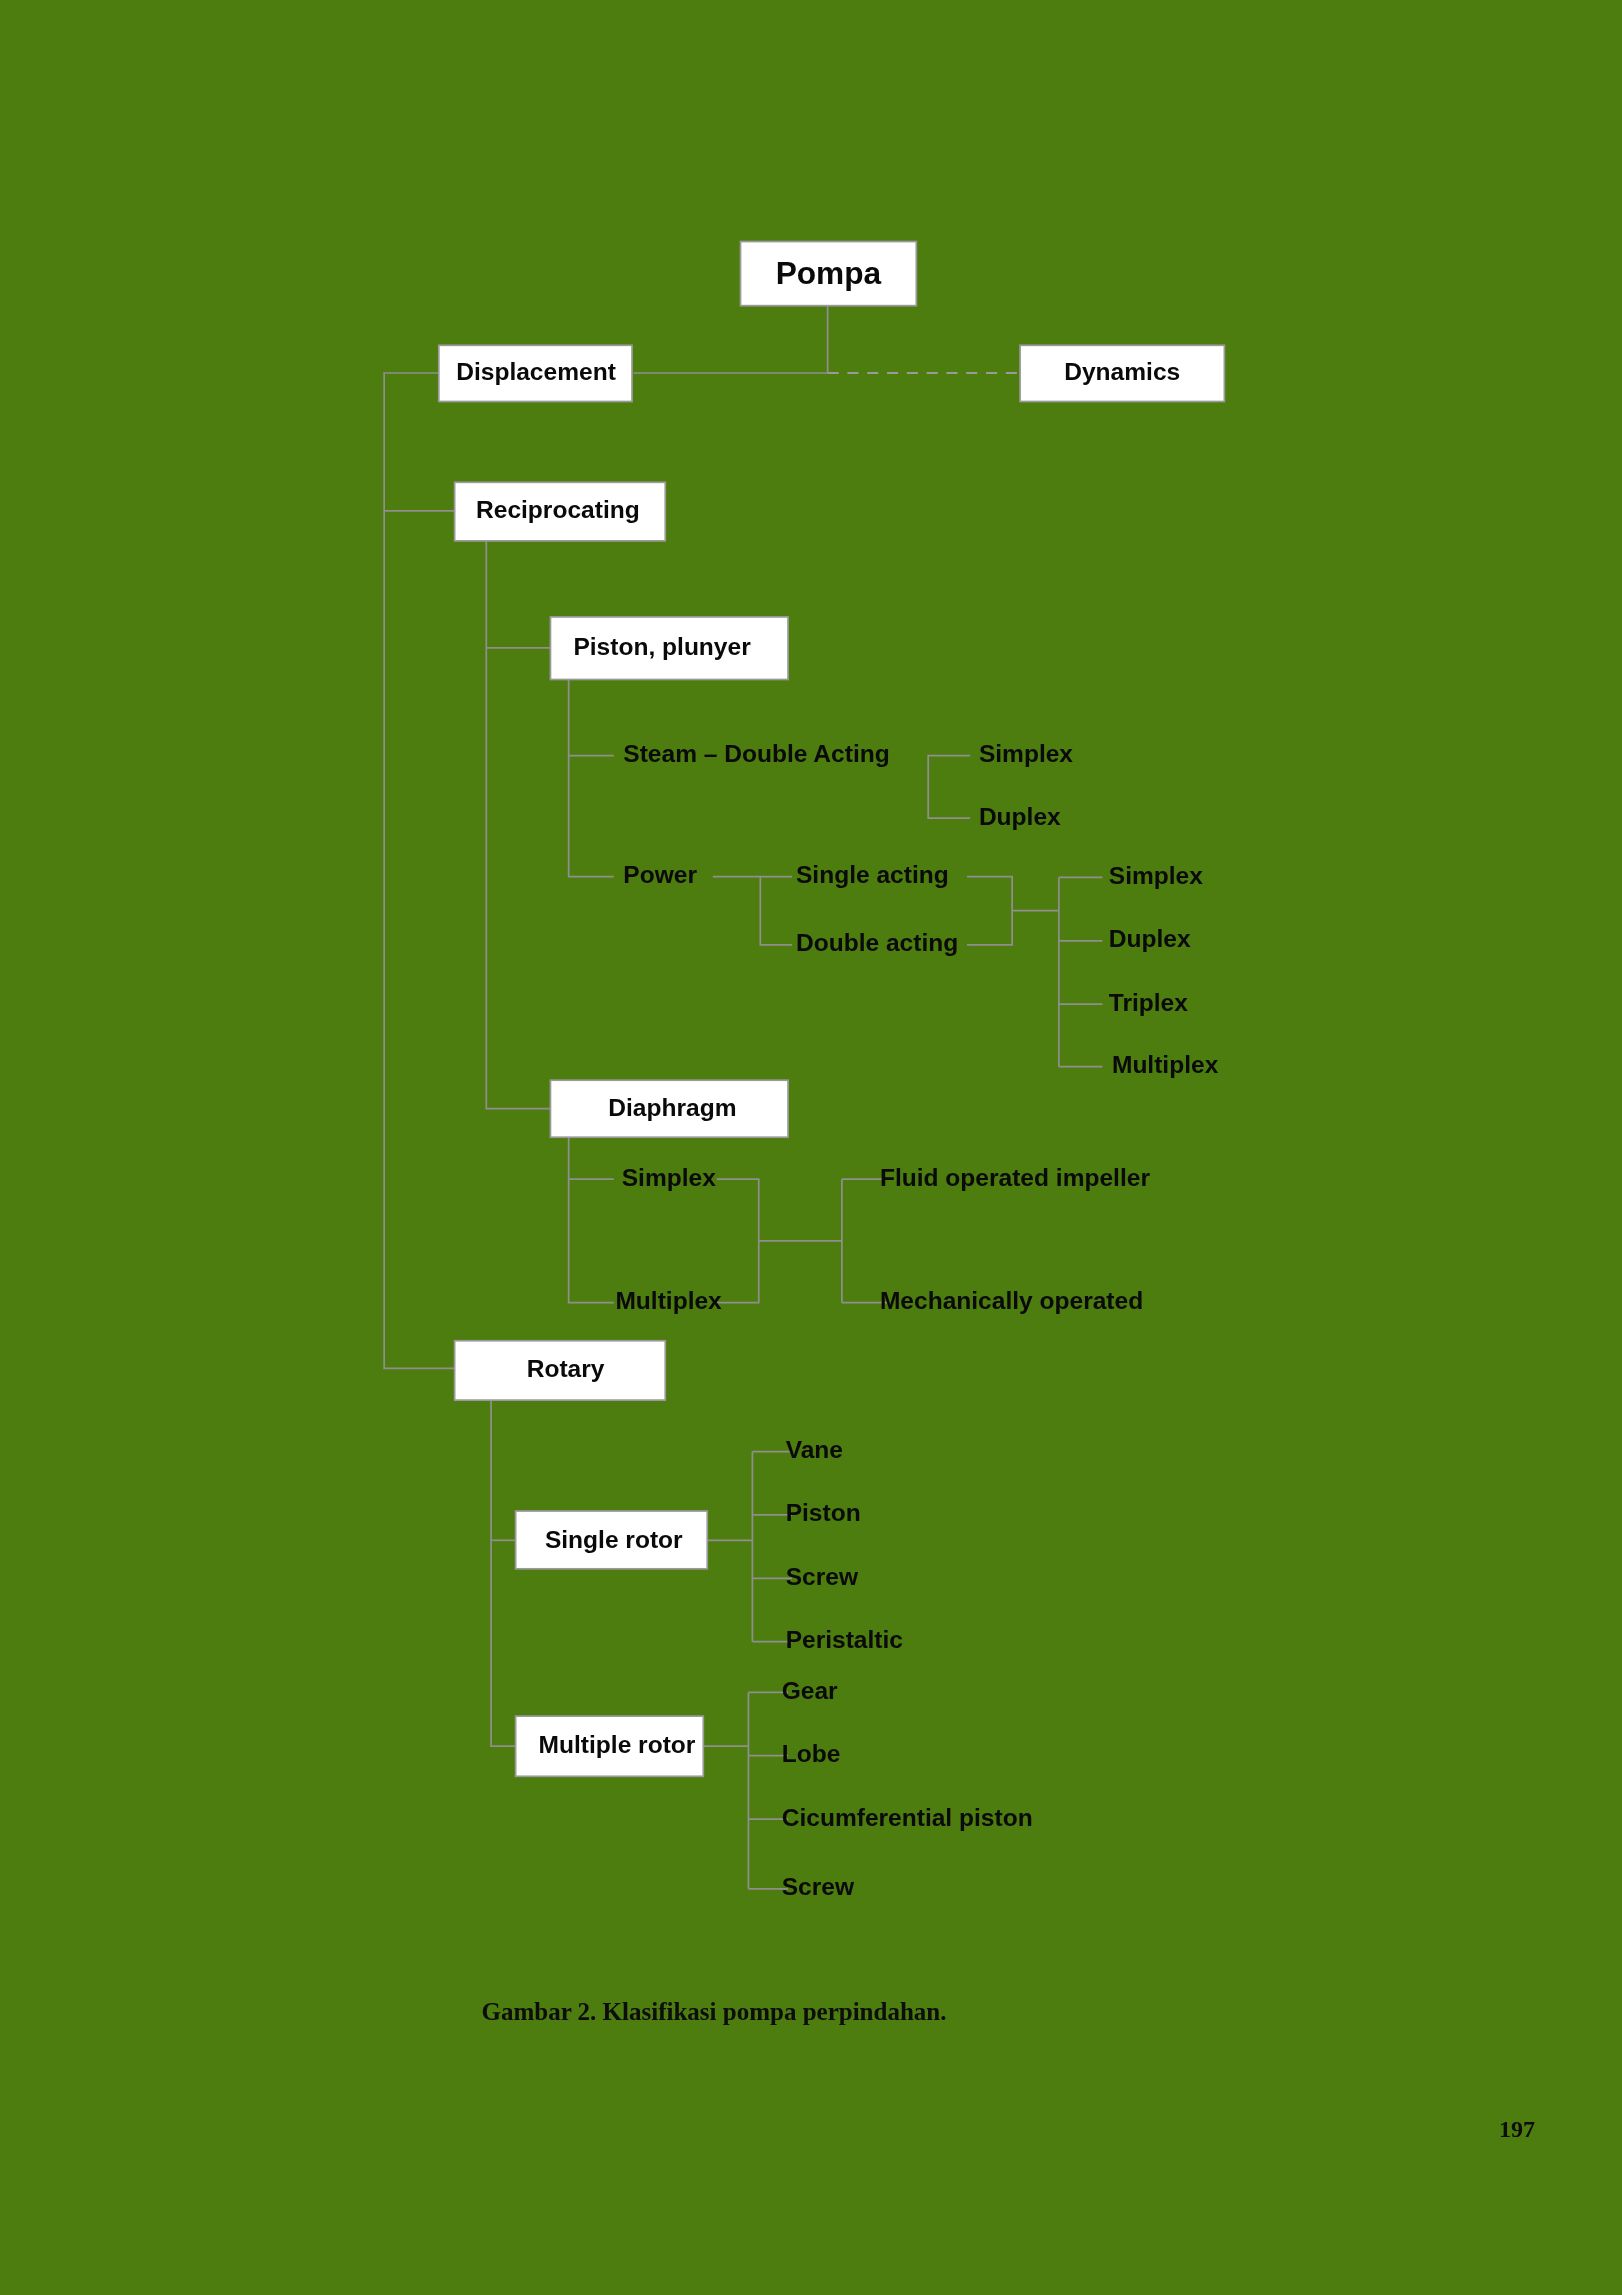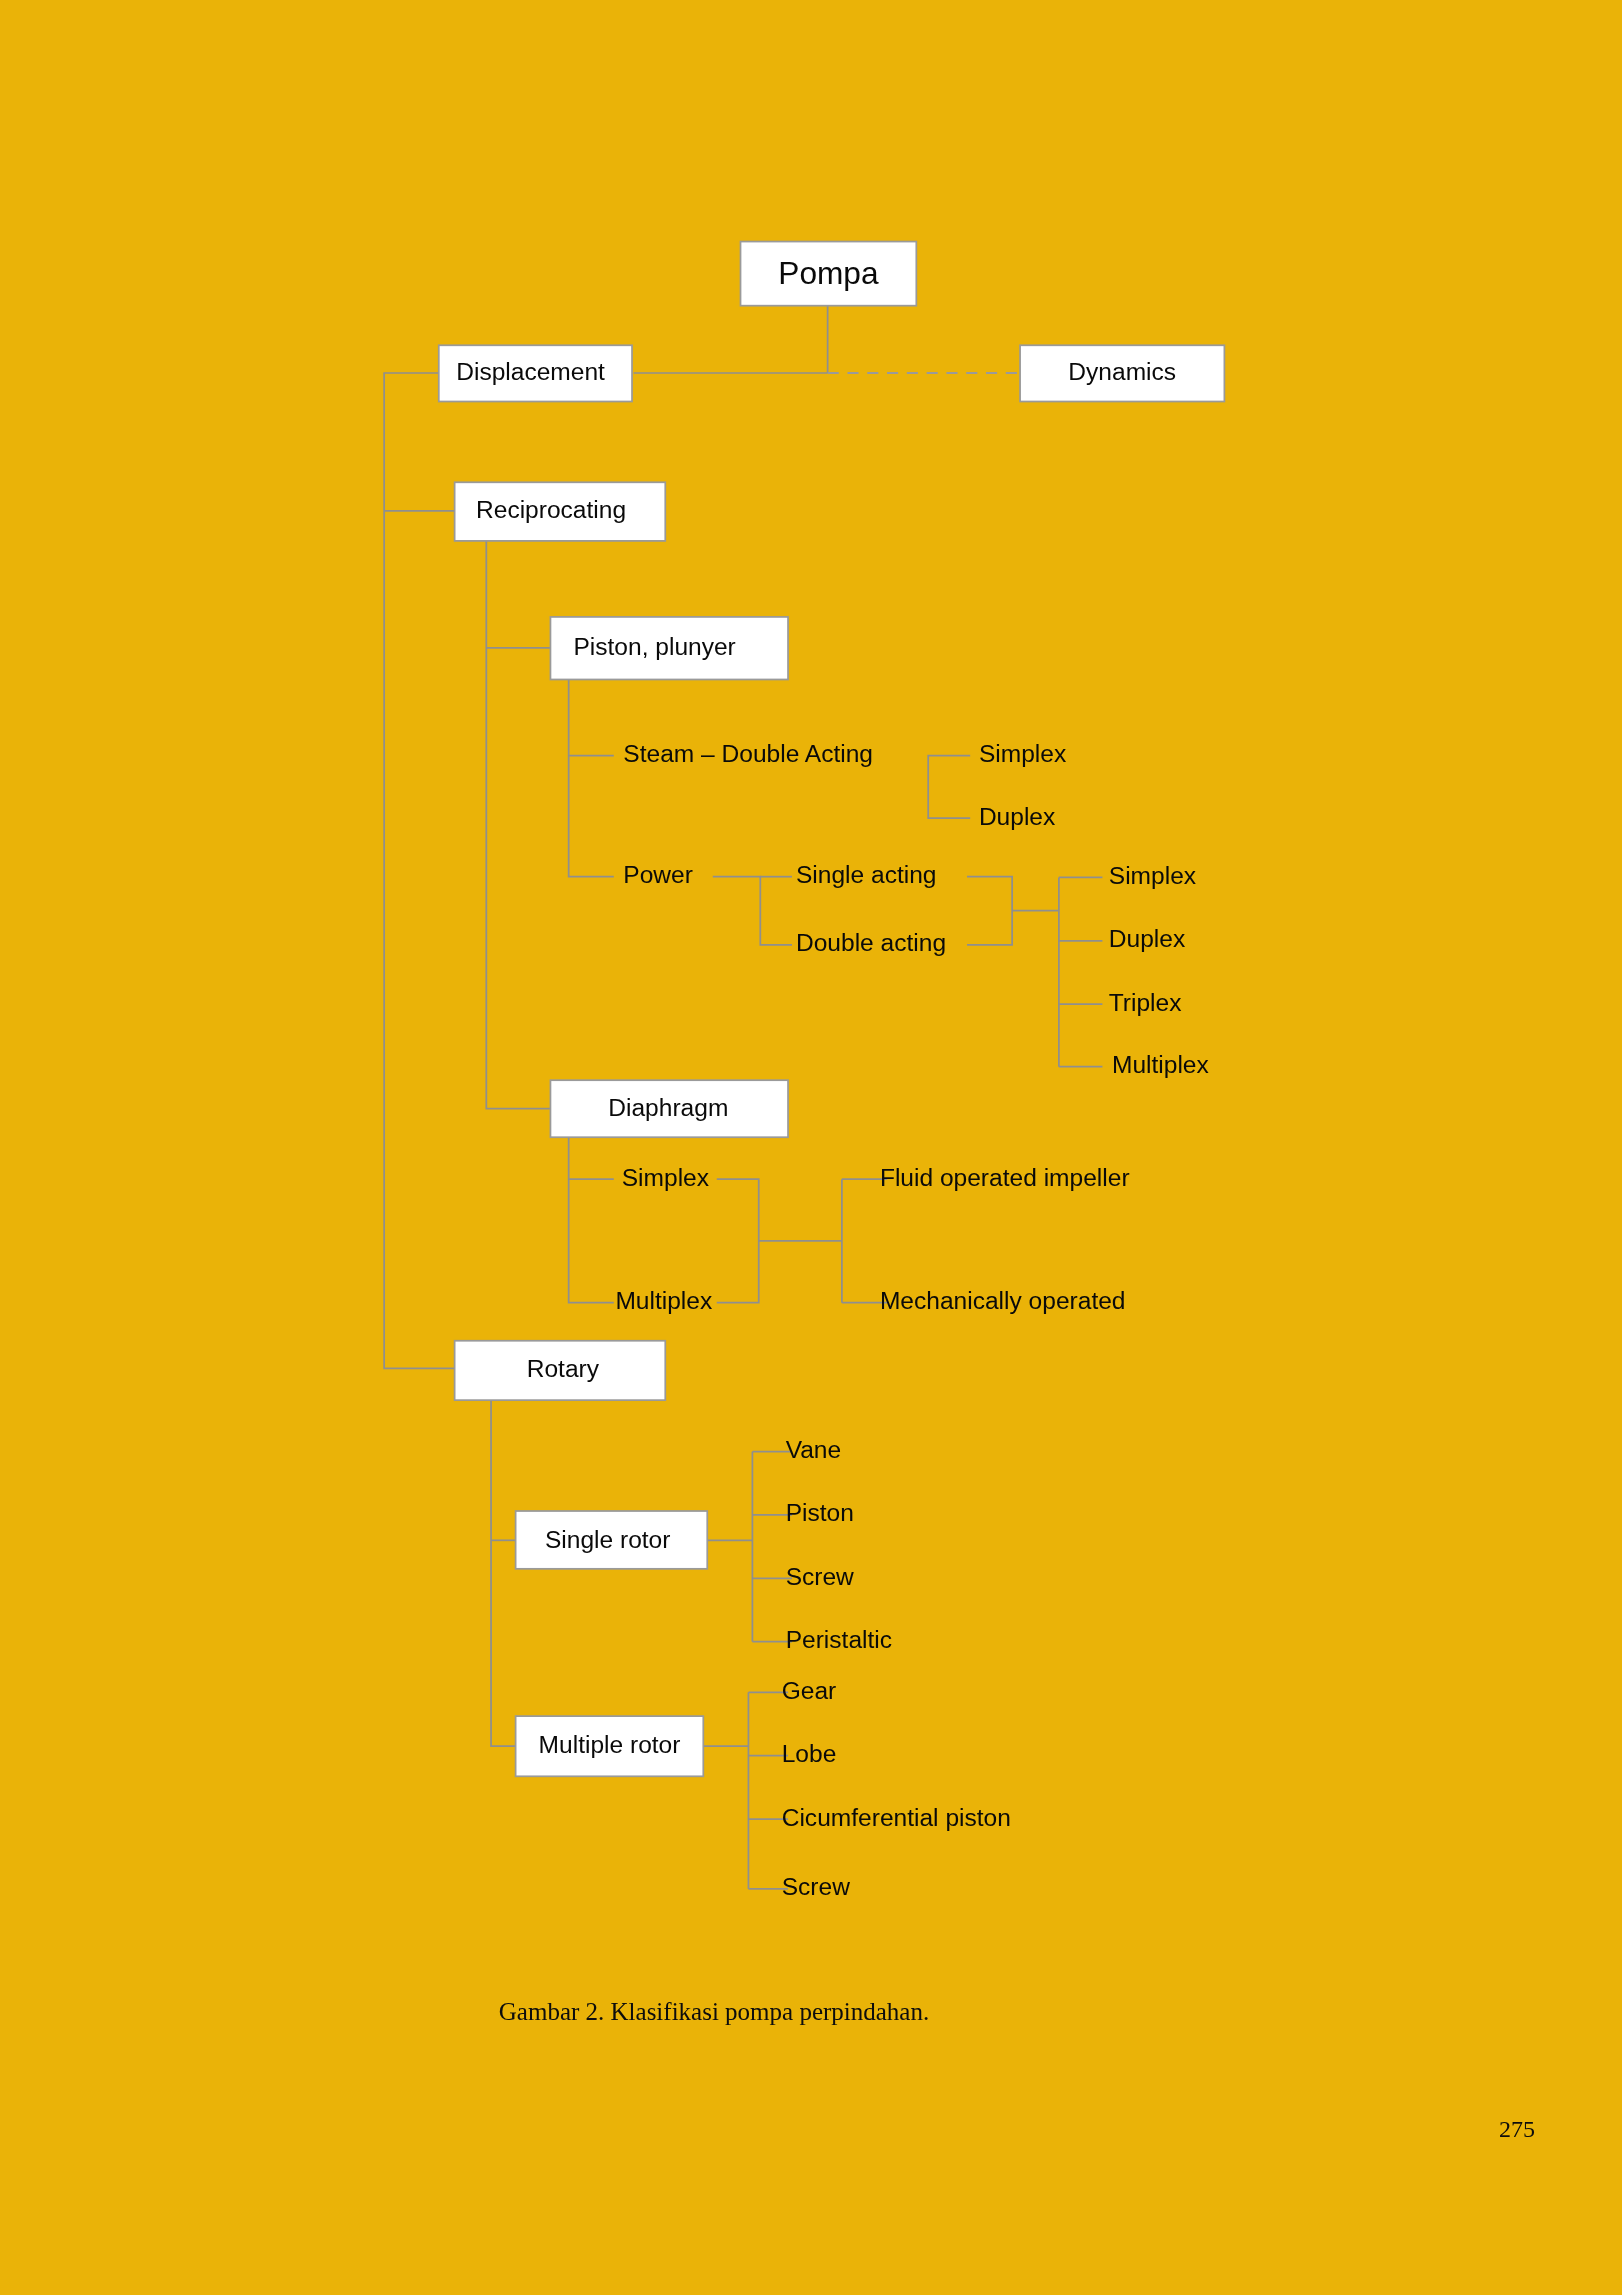--- a/index.html
+++ b/index.html
@@ -10,21 +10,22 @@
   body {
     width: 1622px;
     height: 2295px;
     position: relative;
     font-family: "Liberation Sans", sans-serif;
     overflow: hidden;
   }
   #page {
     position: absolute;
     inset: 0;
-    background: #eab308;
+    background: #4d7c0f;
+    font-weight: bold;
   }
   #figure-svg {
     position: absolute;
     left: 0;
     top: 0;
     width: 1622px;
     height: 1964px;
   }
   .node-box {
     fill: #ffffff;
@@ -236,16 +237,16 @@
       <text class="leaf-label" x="987" y="2297">Cicumferential piston</text>
       <text class="leaf-label" x="987" y="2385">Screw</text>
     </g>
   </svg>
 
   <div class="caption">Gambar 2. Klasifikasi pompa perpindahan.</div>
 
   <div class="footer">
   </div>
 
-  <div class="page-number">275</div>
+  <div class="page-number">197</div>
 
 </div>
 
 
 </body></html>

